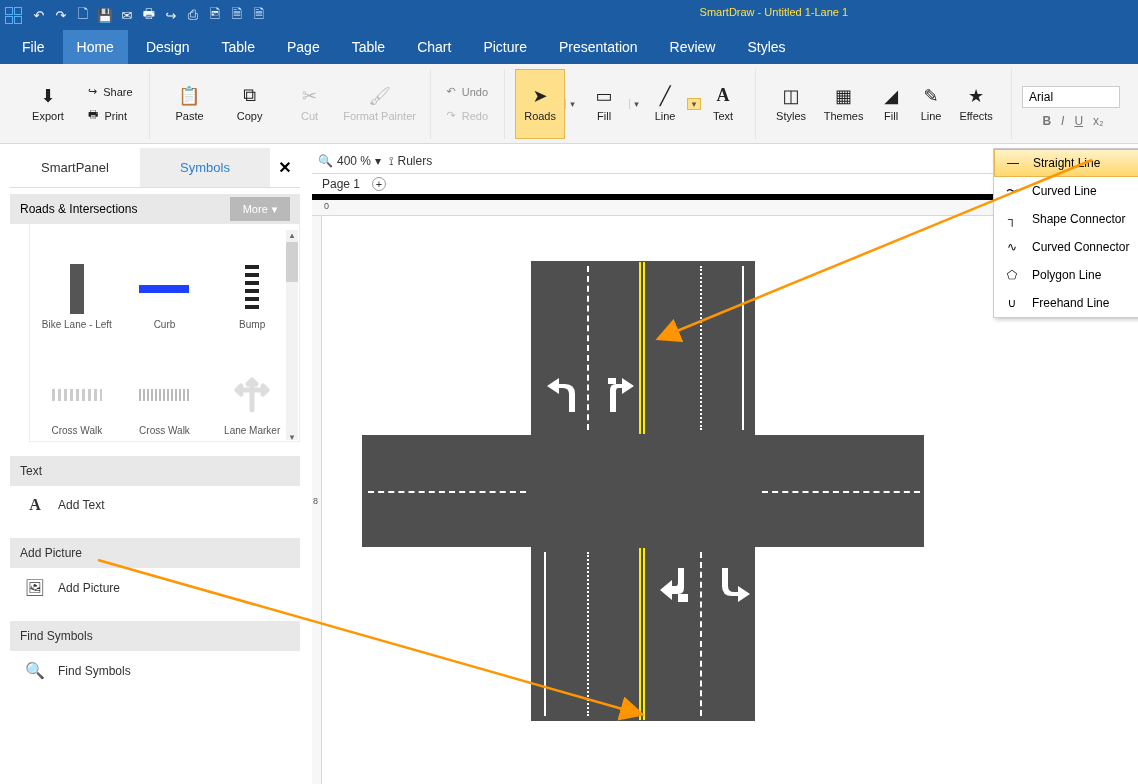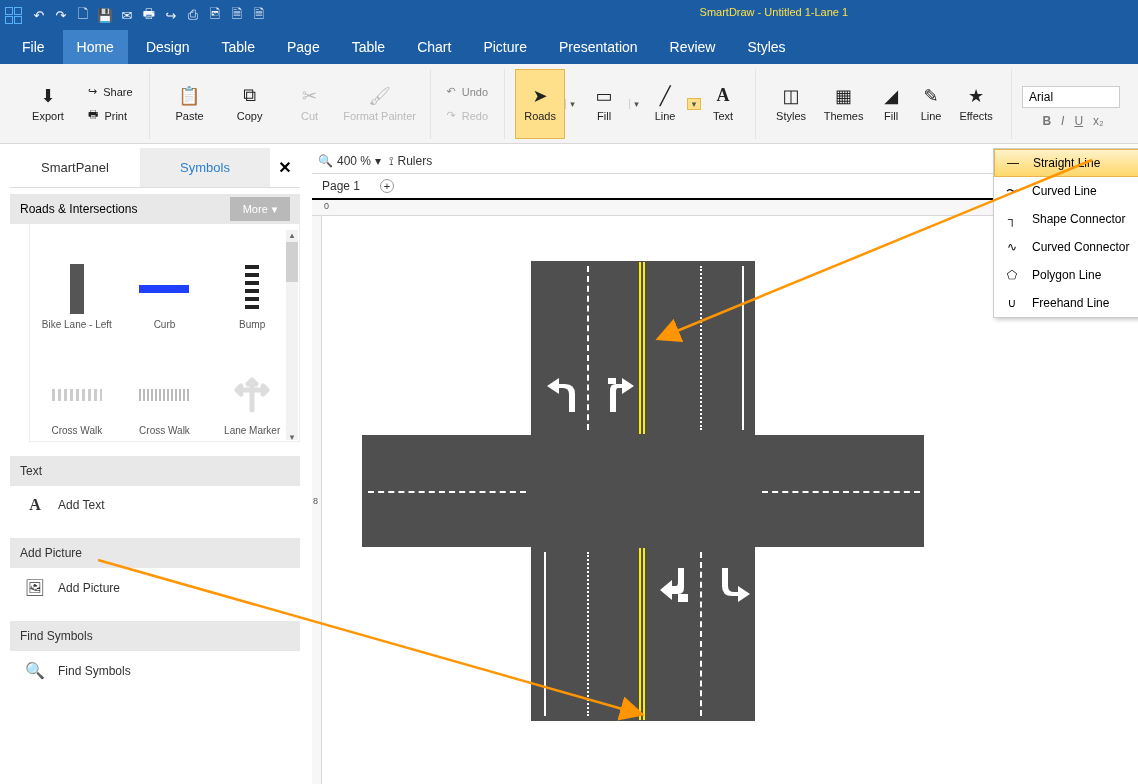--- a/index.html
+++ b/index.html
@@ -35,21 +35,21 @@
 .morebtn{background:#b9b9b9;color:#fff;font-size:11px;height:24px;width:60px;display:flex;align-items:center;justify-content:center;gap:4px;cursor:pointer;}
 .sym-grid{display:grid;grid-template-columns:repeat(3,1fr);gap:6px;padding:6px;height:218px;overflow:hidden;border:1px solid #eee;border-top:none;margin-left:19px;}
 .sym-cell{display:flex;flex-direction:column;align-items:center;justify-content:flex-end;font-size:10px;color:#555;height:100px;cursor:pointer;position:relative;}
 .sym-cell .thumb{width:60px;height:60px;display:flex;align-items:center;justify-content:center;}
 .sp-section{height:30px;background:#e8e8e8;display:flex;align-items:center;padding:0 10px;font-size:12px;color:#333;margin-top:14px;}
 .sp-item{display:flex;align-items:center;gap:12px;padding:10px 14px;font-size:12px;color:#333;cursor:pointer;}
 .sp-item .ic{width:22px;text-align:center;font-size:16px;}
 .canvas-area{position:absolute;left:312px;top:148px;right:0;bottom:0;background:#fff;}
 .ctoolbar{height:26px;border-bottom:1px solid #d8d8d8;display:flex;align-items:center;padding:0 6px;gap:8px;font-size:12px;color:#333;}
 .zoom{display:flex;align-items:center;gap:4px;cursor:pointer;}
-.tabsbar{height:26px;border-bottom:2px solid #000000;display:flex;align-items:center;padding:0 10px;gap:20px;font-size:12px;color:#333;}
+.tabsbar{height:26px;border-bottom:6px solid #000000;display:flex;align-items:center;padding:0 10px;gap:12px;font-size:12px;color:#333;}
 .ruler-h{height:16px;background:#f7f7f7;border-bottom:1px solid #d8d8d8;position:relative;font-size:9px;color:#555;}
 .ruler-h span{position:absolute;top:1px;}
 .stage{position:absolute;left:10px;top:68px;right:0;bottom:0;background:#fff;}
 .ruler-v{position:absolute;left:0;top:68px;width:10px;bottom:0;background:#f7f7f7;border-right:1px solid #d8d8d8;font-size:9px;color:#555;}
 .road{position:absolute;background:#4f4f4f;}
 .dash-v{position:absolute;width:0;border-left:2px dashed #fff;}
 .dash-h{position:absolute;height:0;border-top:2px dashed #fff;}
 .yl{position:absolute;width:6px;background:transparent;border-left:2px solid #fdeb00;border-right:2px solid #fdeb00;}
 .det{position:absolute;width:2px;background:#fff;}
 .turn{position:absolute;color:#fff;}

